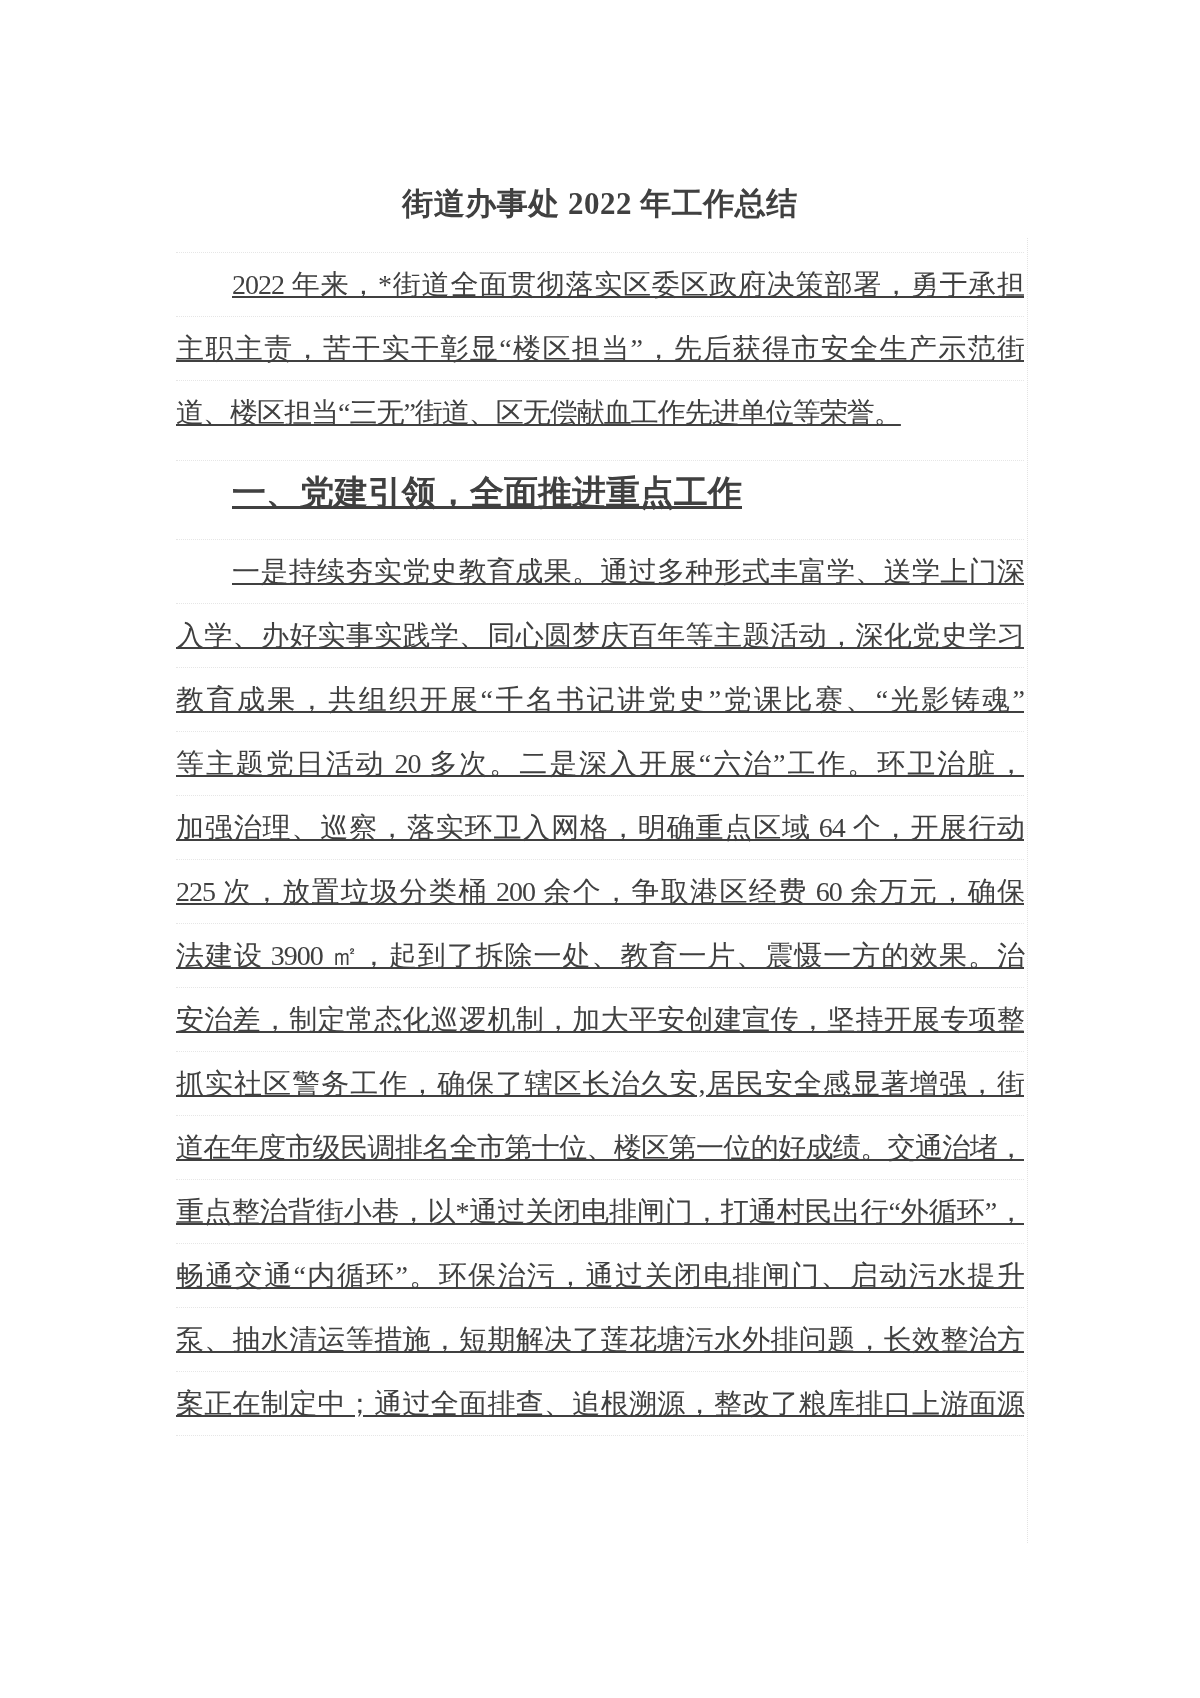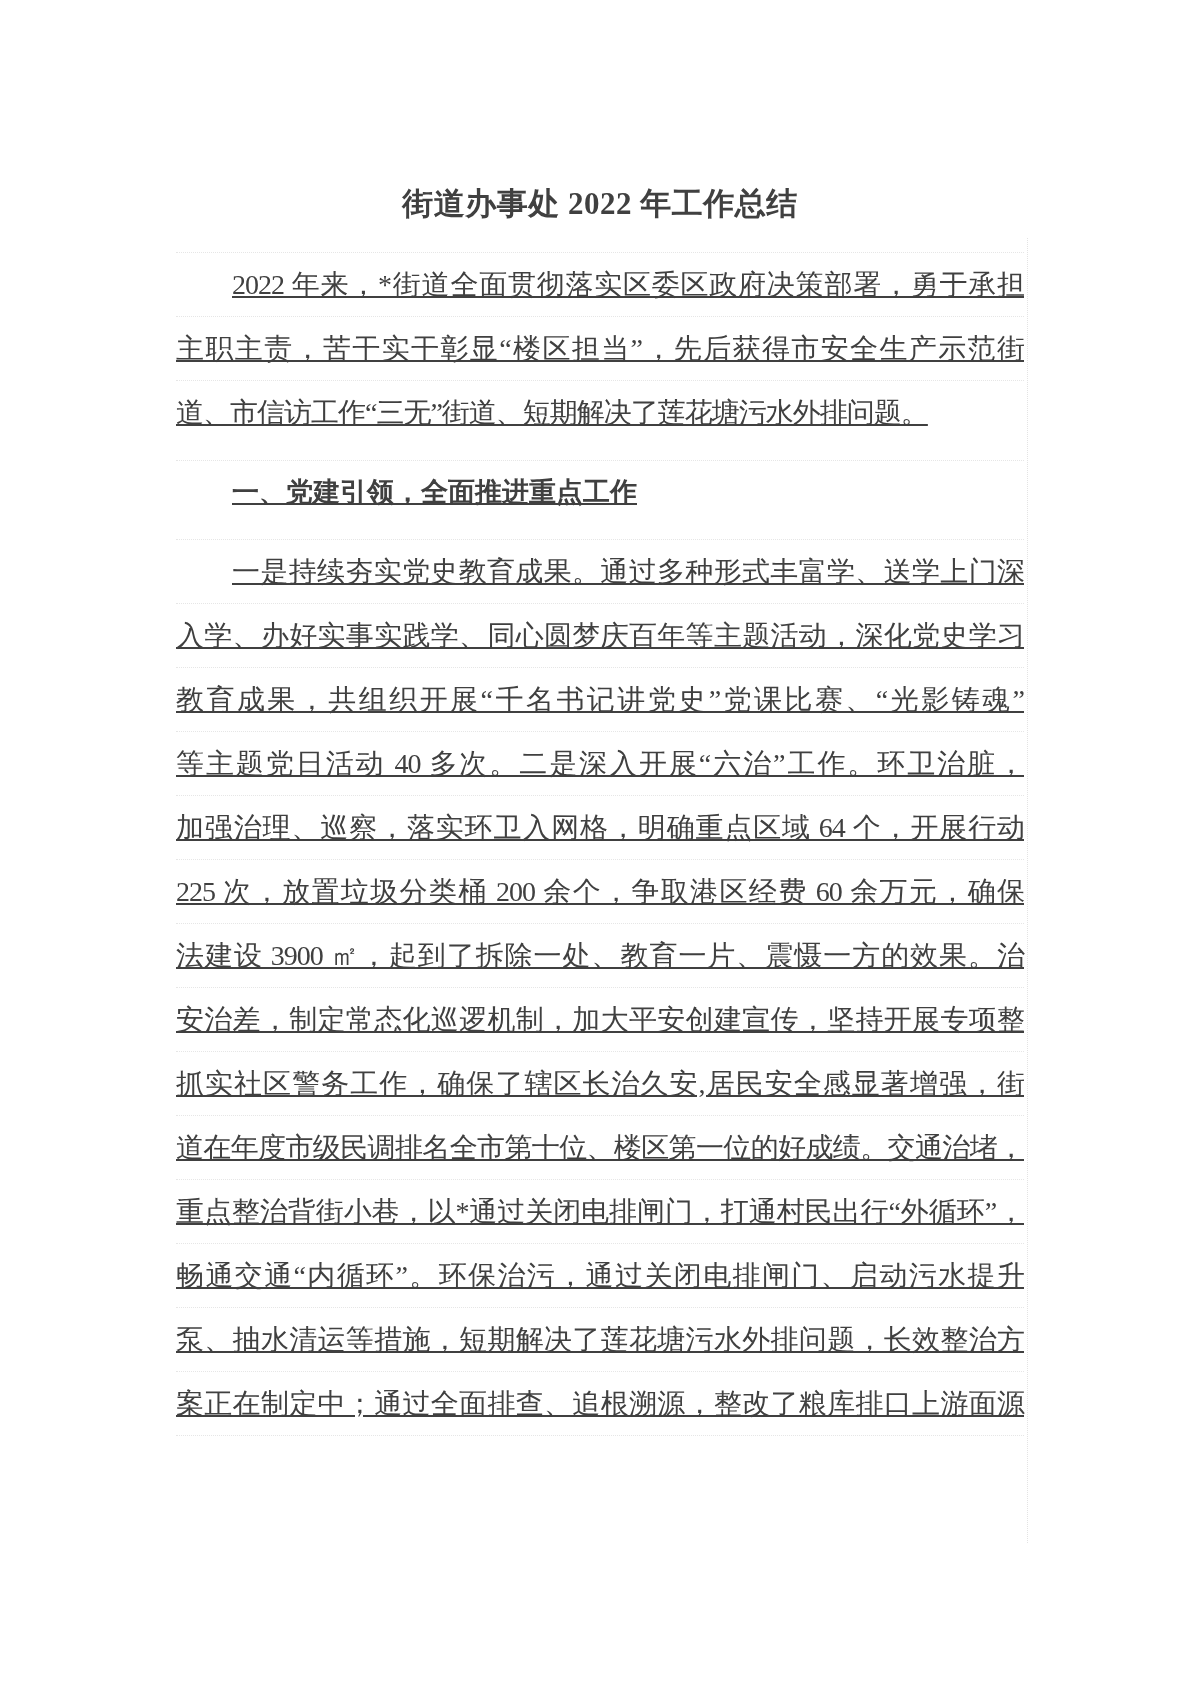--- a/index.html
+++ b/index.html
@@ -46,46 +46,46 @@
     overflow: visible;
   }
   .line.indent { text-indent: 56px; }
   .line.end { text-align-last: left; }
   .heading {
     height: 63px;
     line-height: 63px;
     margin: 16px 0 15px 0;
     font-family: "Liberation Sans", sans-serif;
     font-weight: 700;
-    font-size: 27px;
+    font-size: 34px;
     letter-spacing: 0;
     text-indent: 56px;
     text-align: left;
     border-top: 1px dotted #e6e6e6;
   }
   .endmark {
     height: 0;
     border-top: 1px dotted #e6e6e6;
   }
 </style>
 </head>
 <body>
 
 <div class="page">
   <div class="vguide"></div>
   <h1 class="title">街道办事处 2022 年工作总结</h1>
   <div class="content">
       <div class="line indent">2022 年来，*街道全面贯彻落实区委区政府决策部署，勇于承担</div>
       <div class="line">主职主责，苦干实干彰显“楼区担当”，先后获得市安全生产示范街</div>
-      <div class="line end">道、市信访工作“三无”街道、短期解决了莲花塘污水外排问题。</div>
+      <div class="line end">道、楼区担当“三无”街道、区无偿献血工作先进单位等荣誉。</div>
       <div class="heading">一、党建引领，全面推进重点工作</div>
       <div class="line indent">一是持续夯实党史教育成果。通过多种形式丰富学、送学上门深</div>
       <div class="line">入学、办好实事实践学、同心圆梦庆百年等主题活动，深化党史学习</div>
       <div class="line">教育成果，共组织开展“千名书记讲党史”党课比赛、“光影铸魂”</div>
-      <div class="line">等主题党日活动 40 多次。二是深入开展“六治”工作。环卫治脏，</div>
+      <div class="line">等主题党日活动 20 多次。二是深入开展“六治”工作。环卫治脏，</div>
       <div class="line">加强治理、巡察，落实环卫入网格，明确重点区域 64 个，开展行动</div>
       <div class="line">225 次，放置垃圾分类桶 200 余个，争取港区经费 60 余万元，确保</div>
       <div class="line">法建设 3900 ㎡，起到了拆除一处、教育一片、震慑一方的效果。治</div>
       <div class="line">安治差，制定常态化巡逻机制，加大平安创建宣传，坚持开展专项整</div>
       <div class="line">抓实社区警务工作，确保了辖区长治久安,居民安全感显著增强，街</div>
       <div class="line">道在年度市级民调排名全市第十位、楼区第一位的好成绩。交通治堵，</div>
       <div class="line">重点整治背街小巷，以*通过关闭电排闸门，打通村民出行“外循环”，</div>
       <div class="line">畅通交通“内循环”。环保治污，通过关闭电排闸门、启动污水提升</div>
       <div class="line">泵、抽水清运等措施，短期解决了莲花塘污水外排问题，长效整治方</div>
       <div class="line">案正在制定中；通过全面排查、追根溯源，整改了粮库排口上游面源</div>

